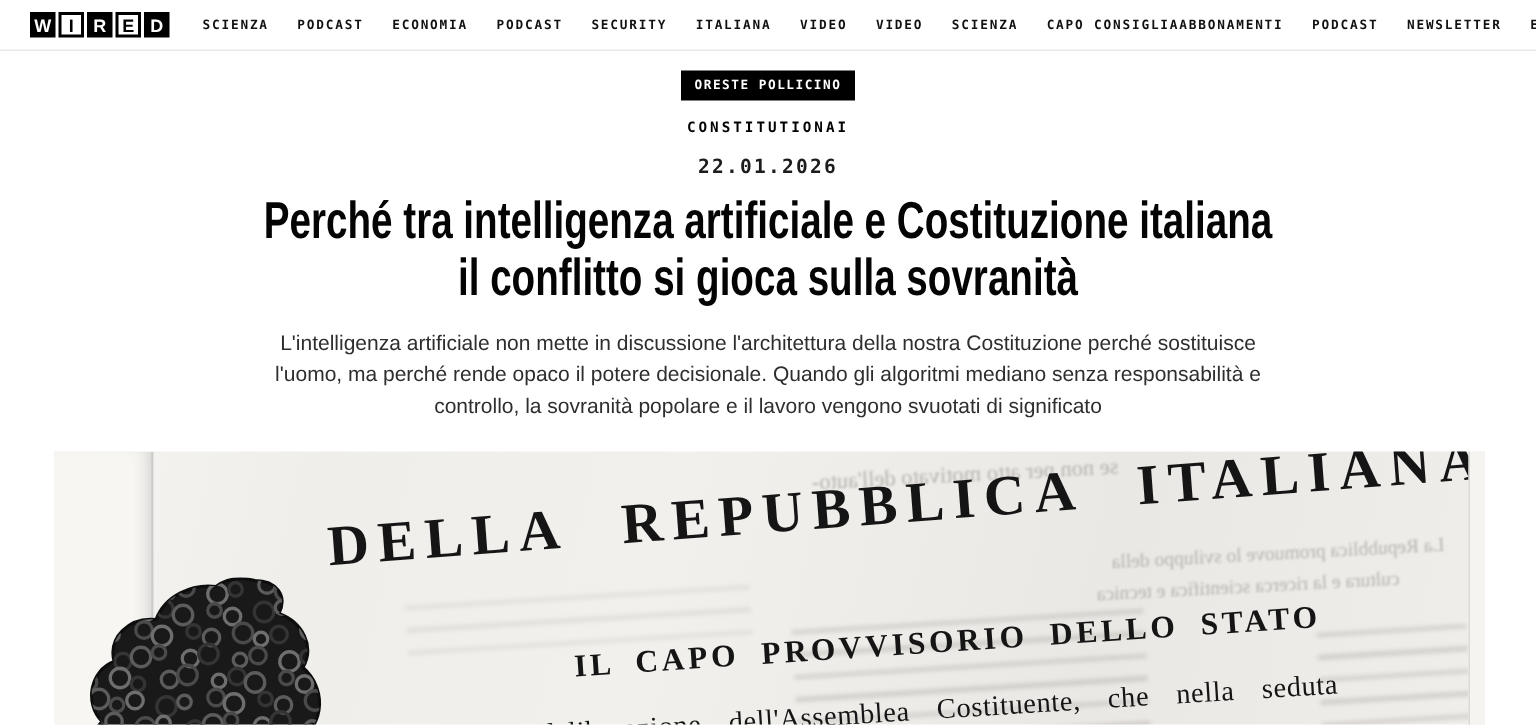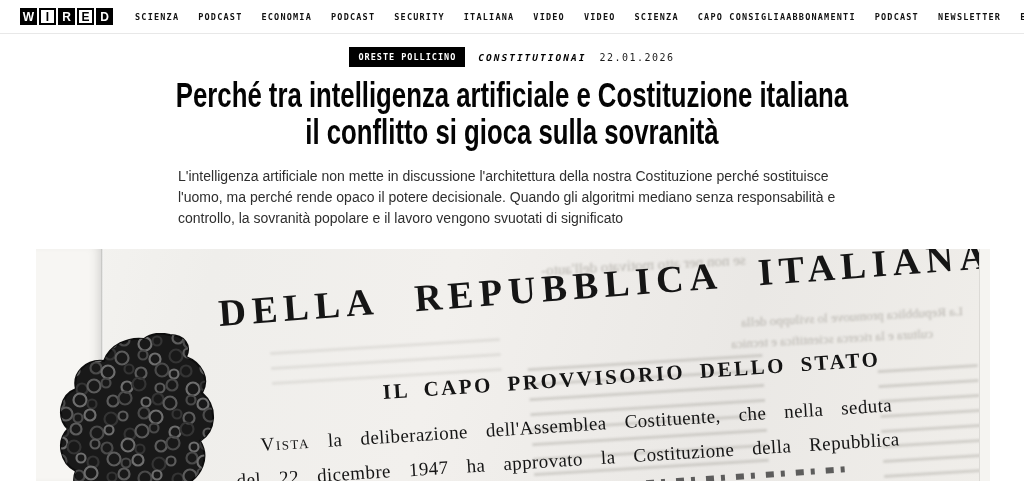--- a/index.html
+++ b/index.html
@@ -18,31 +18,31 @@
   .logo .lb { background:#000; color:#fff; }
   .logo .lw { background:#fff; color:#000; border:2px solid #000; }
   .navlist { display:flex; align-items:center; gap:19px; }
   .navitem { font-family:"DejaVu Sans Mono", monospace; font-weight:bold;
              font-size:8.5px; letter-spacing:1.2px; color:#111; cursor:pointer;
              white-space:nowrap; }
   .nav-right { margin-left:auto;align-items:flex-end; }
   .search { margin-left:14px; margin-right:4px; cursor:pointer; display:flex; align-items:center; }
 
   
-  .meta { display:flex; align-items:center; justify-content:center; gap:13px; margin-top:13px; }
+  .meta { display:flex; align-items:center; justify-content:center; gap:13px; margin-top:13px;flex-direction:column; }
   .badge { background:#000; color:#fff; padding:5px 9px;
            font-family:"DejaVu Sans Mono", monospace; font-weight:bold;
            font-size:8.5px; letter-spacing:1px; cursor:pointer; }
   .category { font-family:"DejaVu Sans Mono", monospace; font-weight:bold;
-              font-size:9.5px; letter-spacing:2px; color:#000; cursor:pointer;font-style:italic; }
-  .pubdate { font-family:"DejaVu Sans Mono", monospace; font-weight:normal;
-             font-size:10px; letter-spacing:1.5px; color:#1c1c1c; }
+              font-size:9.5px; letter-spacing:2px; color:#000; cursor:pointer; }
+  .pubdate { font-family:"DejaVu Sans Mono", monospace; font-weight:bold;
+             font-size:13px; letter-spacing:1.5px; color:#1c1c1c; }
   h1.headline { margin-top:11px; text-align:center; font-weight:bold; font-size:33px;
                 line-height:1.1; color:#040404; transform:scale(0.78,1.05); letter-spacing:0; }
-  .dek { width:668px; margin:15px auto 0; text-align:left; font-size:14px;
+  .dek { width:668px; margin:15px auto 0; text-align:center; font-size:14px;
          line-height:21px; color:#2e2e2e; }
 
   
   .hero { position:relative; margin:20px 0 0 36px; width:954px; height:232px;
           overflow:hidden;
           background:linear-gradient(103deg,#f5f4f1 0%,#efeeeb 18%,#f2f0ed 42%,#eae8e5 72%,#f0eeea 100%); }
   .page-left { position:absolute; left:0; top:0; width:66px; height:100%;
                background:#f7f6f3; box-shadow:inset -10px 0 12px -8px rgba(0,0,0,0.18); }
   .crease { position:absolute; left:65px; top:0; width:3px; height:100%;
             background:linear-gradient(90deg,rgba(0,0,0,0.12),rgba(255,255,255,0.5)); }

